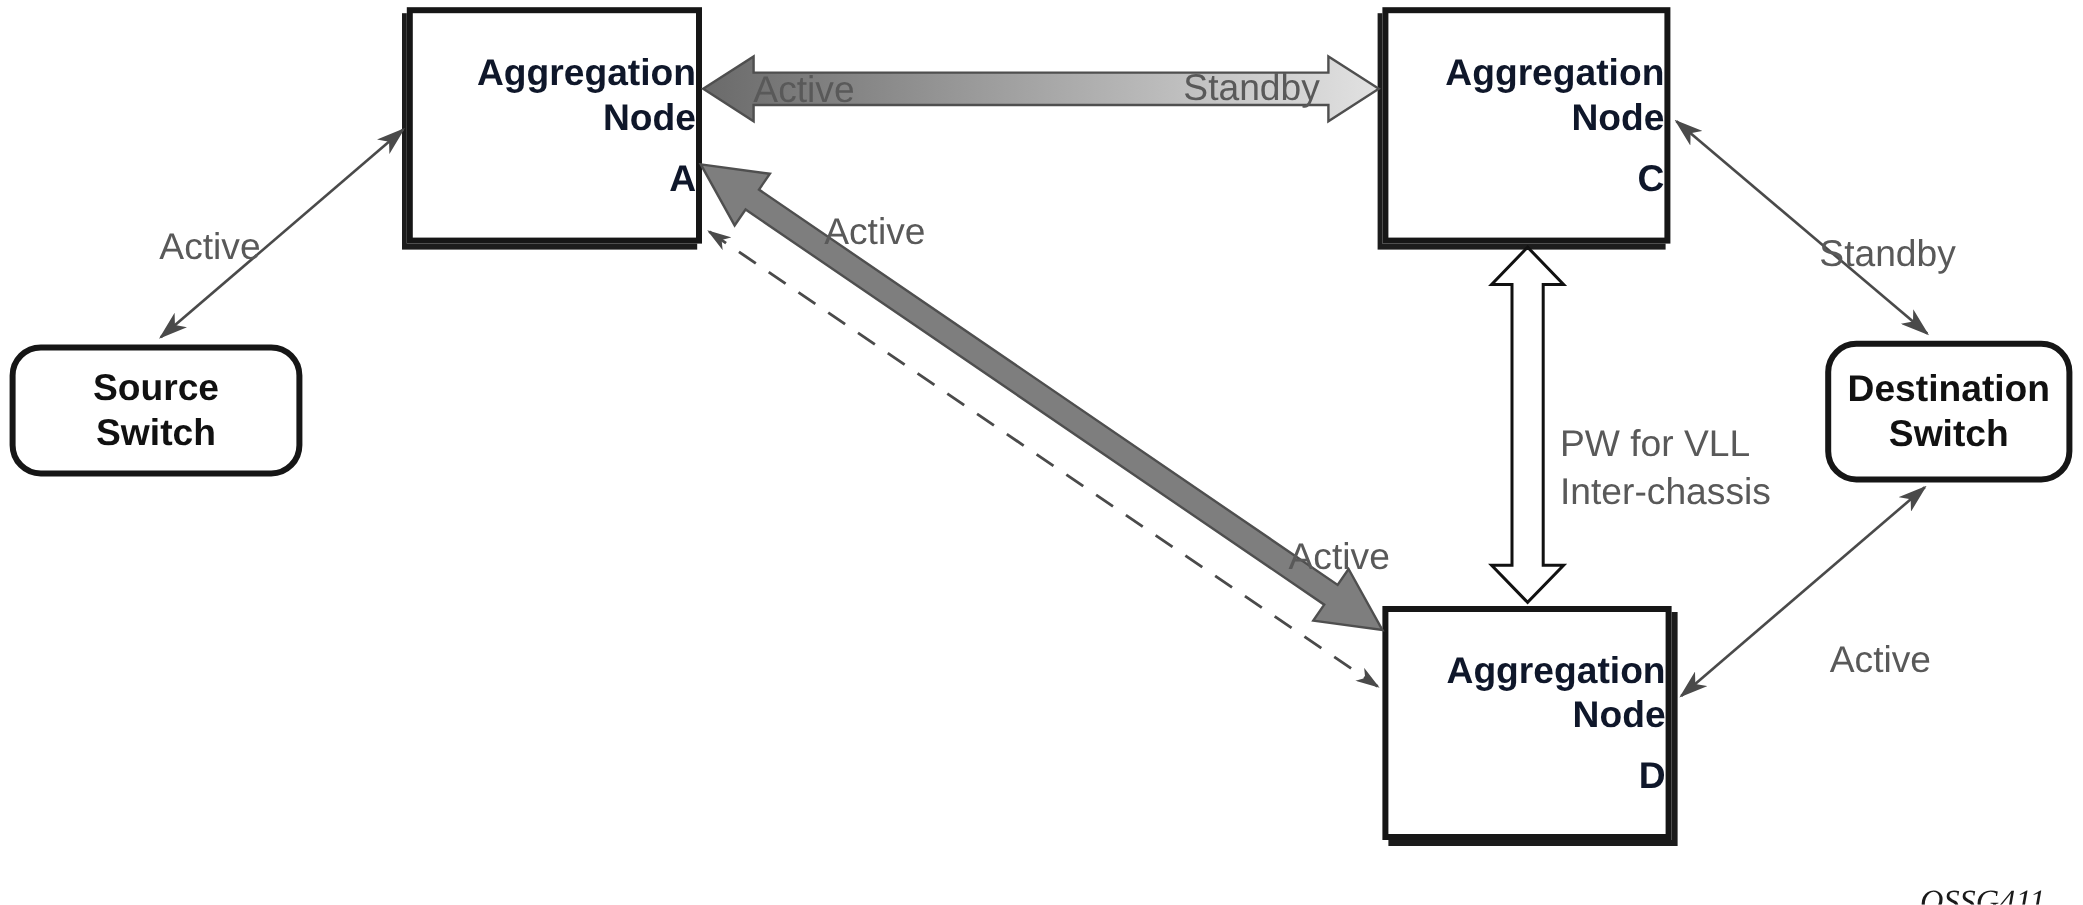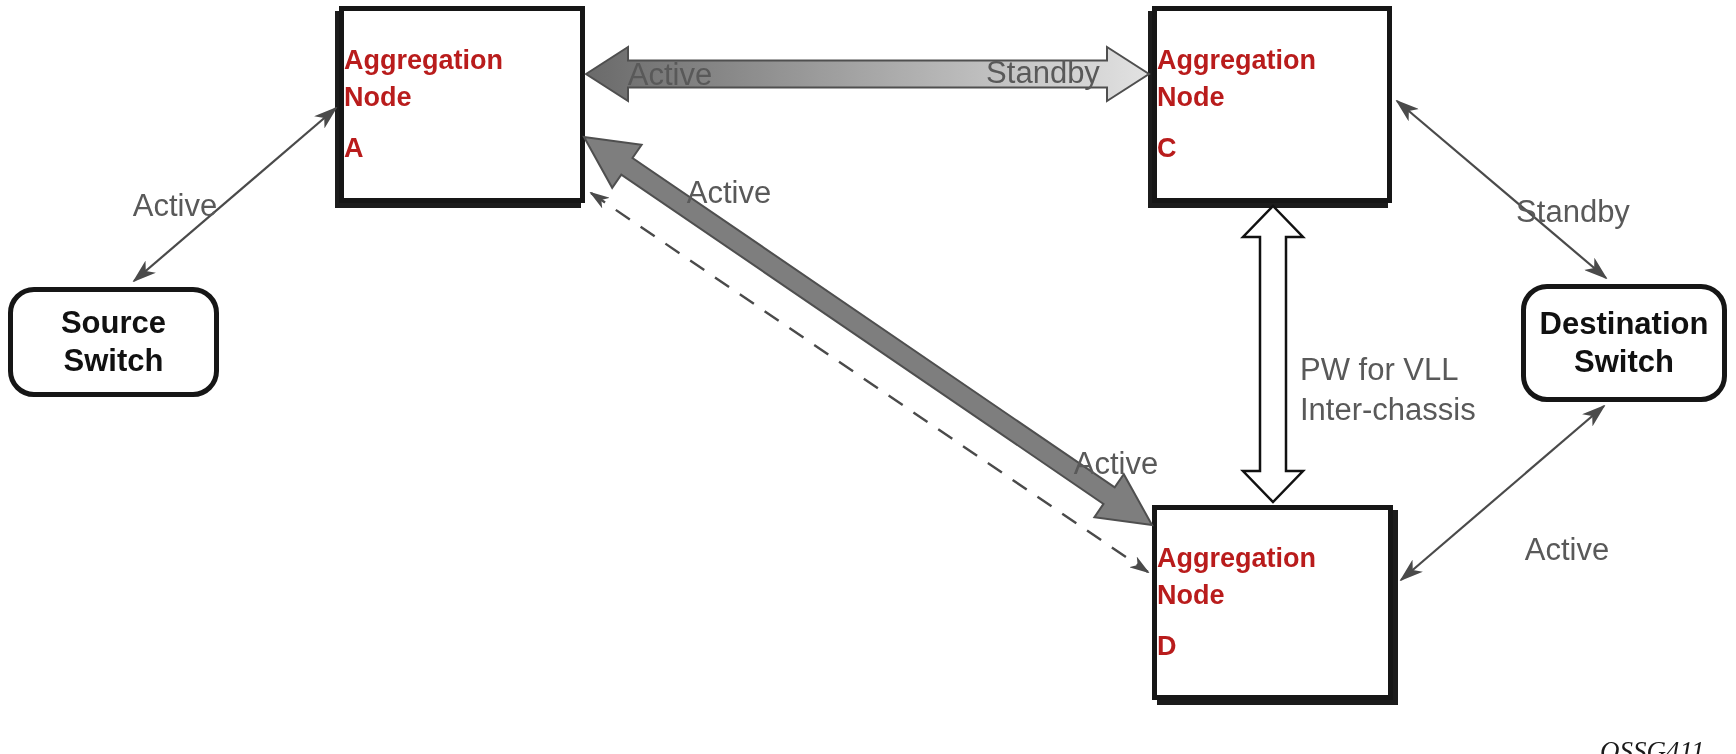--- a/index.html
+++ b/index.html
@@ -13,26 +13,26 @@
   }
 
   
   .node-box {
     position: absolute;
     background: #ffffff;
     border: 5px solid #161616;
     box-sizing: border-box;
     display: flex;
     flex-direction: column;
-    align-items: flex-start;
+    align-items: flex-end;
     justify-content: center;
     text-align: center;
-    color: #b91c1c;
+    color: #0f172a;
     font-weight: bold;
-    font-size: 27px;
+    font-size: 31px;
     line-height: 37px;
     z-index: 1;
   }
   .node-box.shadow-left  { box-shadow: -4px 5px 0 #1c1c1c; }
   .node-box.shadow-right { box-shadow: 5px 5px 0 #1c1c1c; }
   .node-letter { display: block; margin-top: 14px; }
 
   .switch-box {
     position: absolute;
     background: #ffffff;
@@ -108,21 +108,21 @@
 
     <line x1="591" y1="193" x2="1148" y2="572" stroke="#4a4a4a" stroke-width="2.4" stroke-dasharray="17 13" marker-start="url(#dashHead)" marker-end="url(#dashHead)"></line>
 
     <polygon points="1273,206 1243,237 1260,237 1260,471 1243,471 1273,502 1303,471 1286,471 1286,237 1303,237" fill="#ffffff" stroke="#111111" stroke-width="2.5"></polygon>
 
     <line x1="1397" y1="101" x2="1606" y2="278" stroke="#4a4a4a" stroke-width="2.2" marker-start="url(#thinHead)" marker-end="url(#thinHead)"></line>
 
     <line x1="1401" y1="580" x2="1604" y2="406" stroke="#4a4a4a" stroke-width="2.2" marker-start="url(#thinHead)" marker-end="url(#thinHead)"></line>
   </svg>
 
-  <div class="switch-box" style="left:8px; top:287px; width:211px; height:110px;">
+  <div class="switch-box" style="left:8px; top:287px; width:244px; height:110px;">
     <span>Source</span>
     <span>Switch</span>
   </div>
 
   <div class="node-box shadow-left" style="left:339px; top:6px; width:246px; height:197px;">
     <span>Aggregation</span>
     <span>Node</span>
     <span class="node-letter">A</span>
   </div>
 

